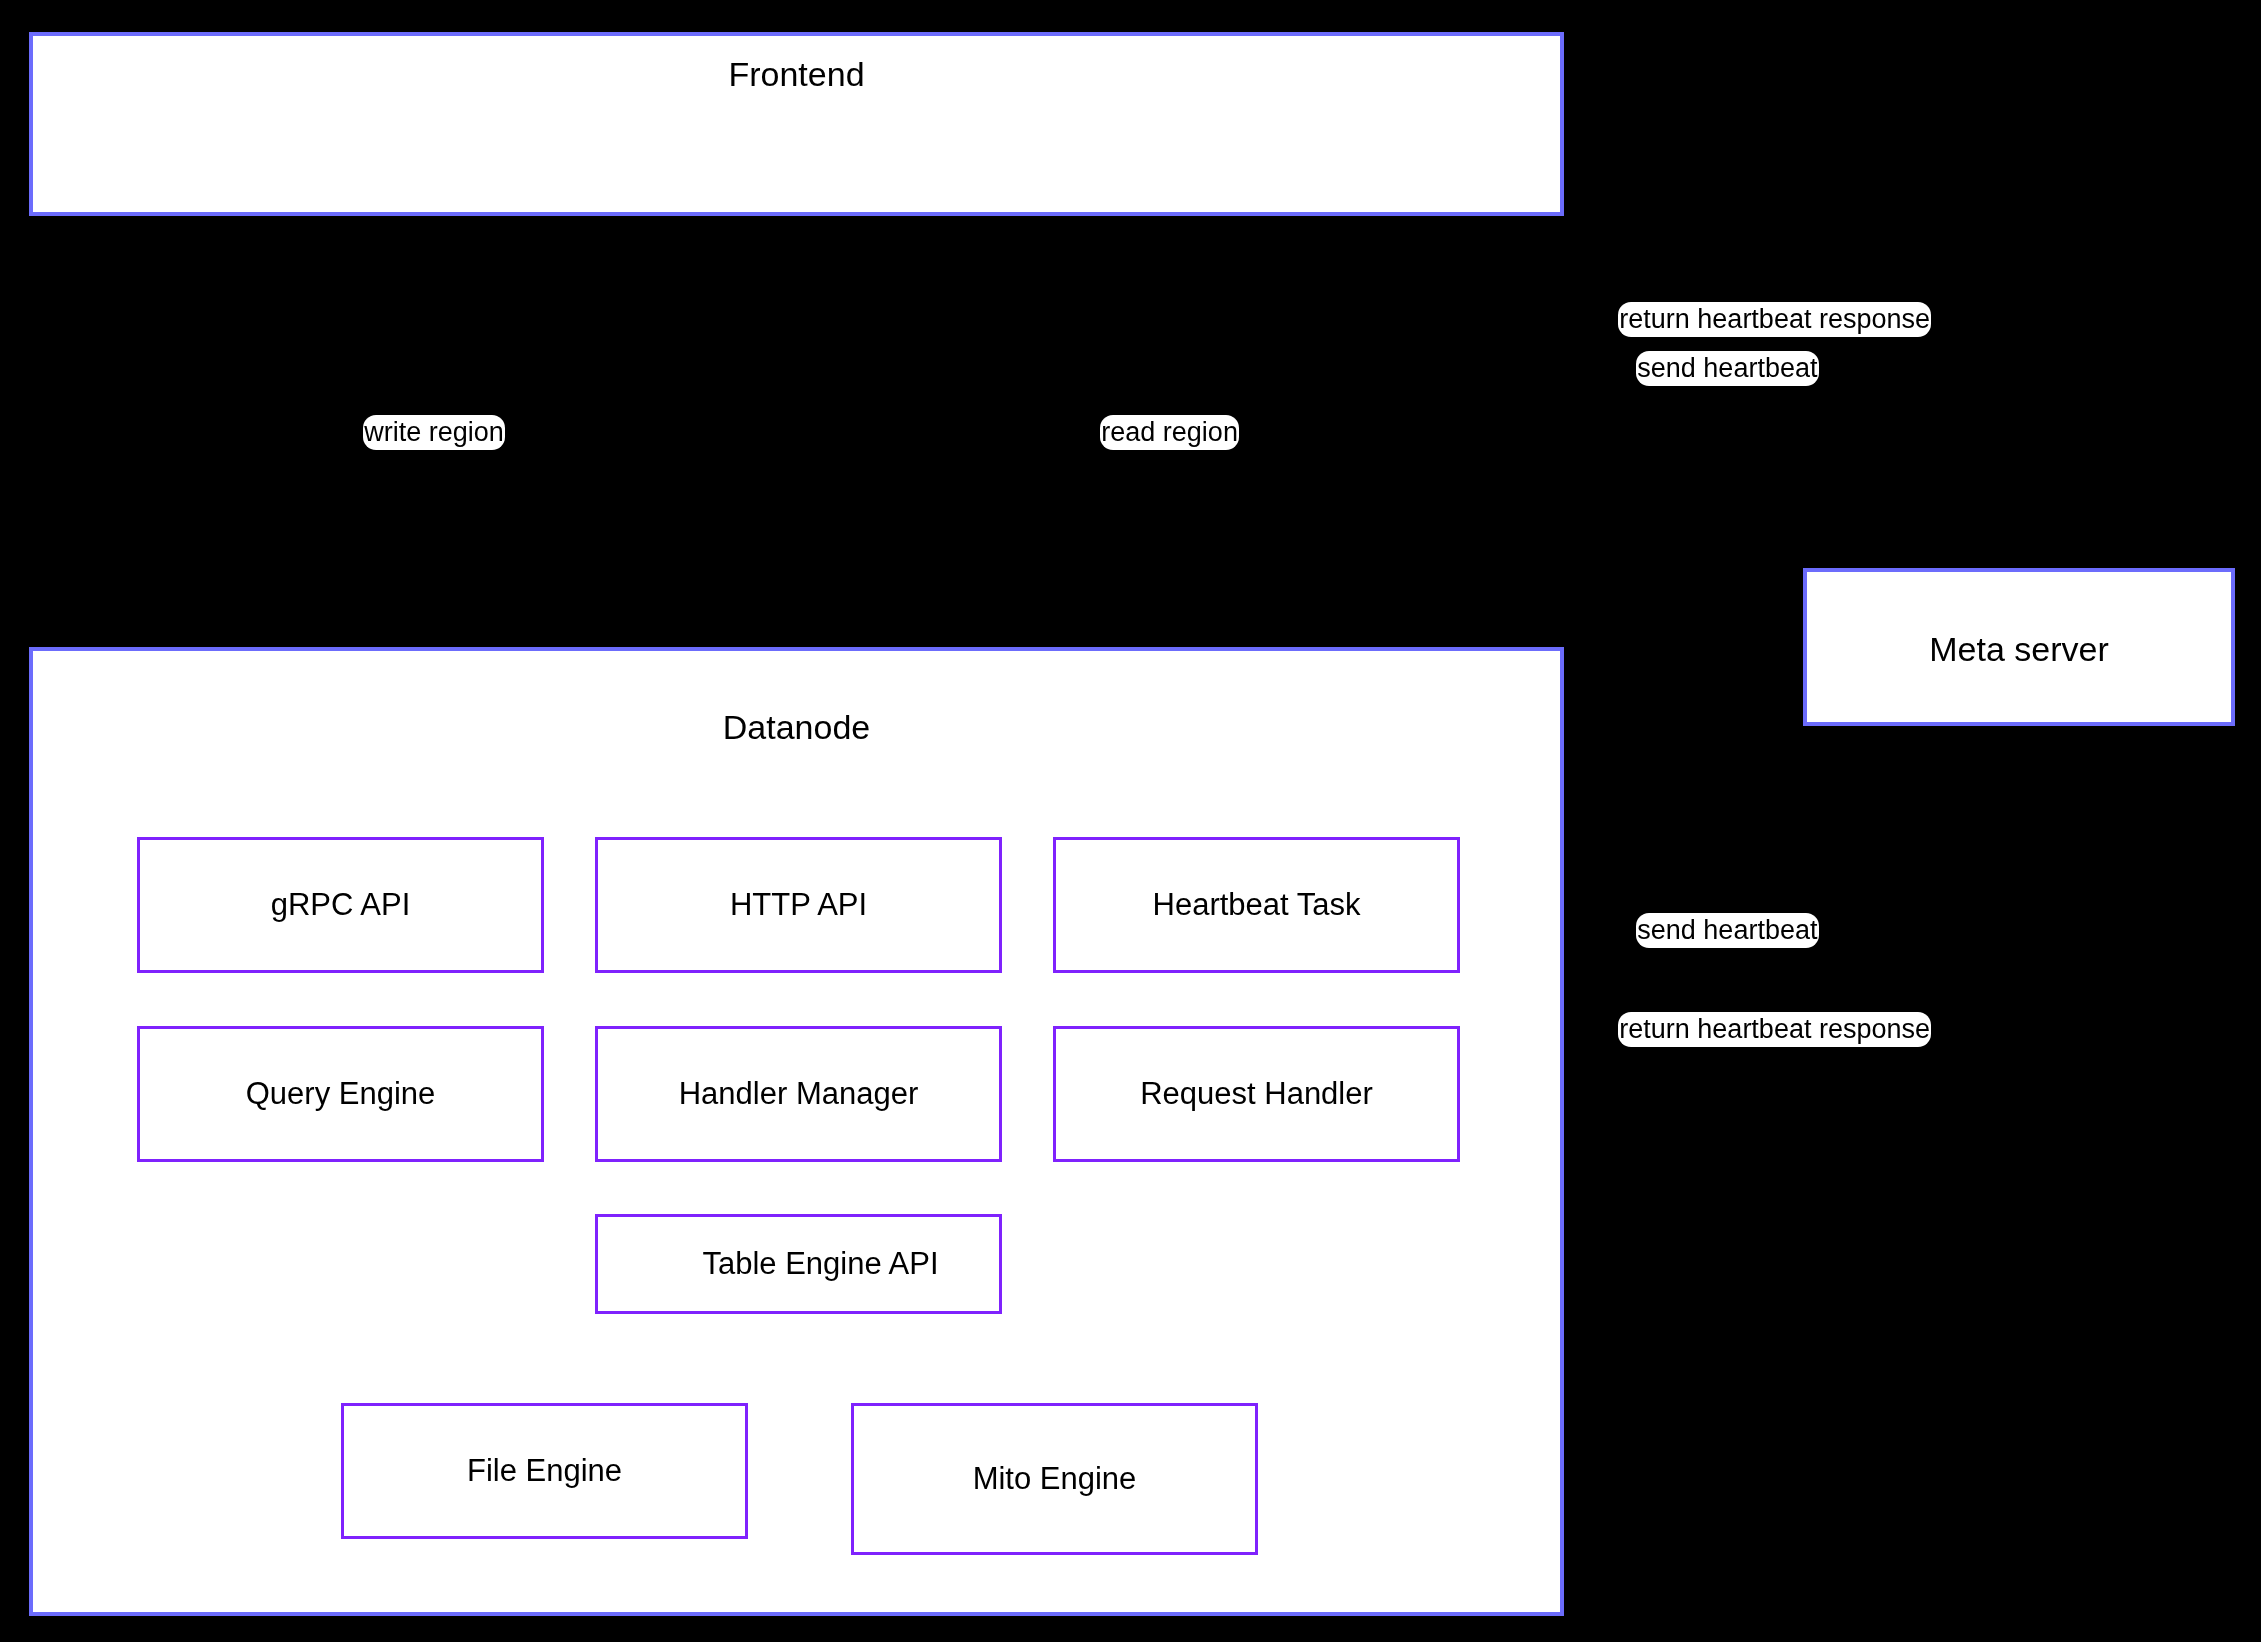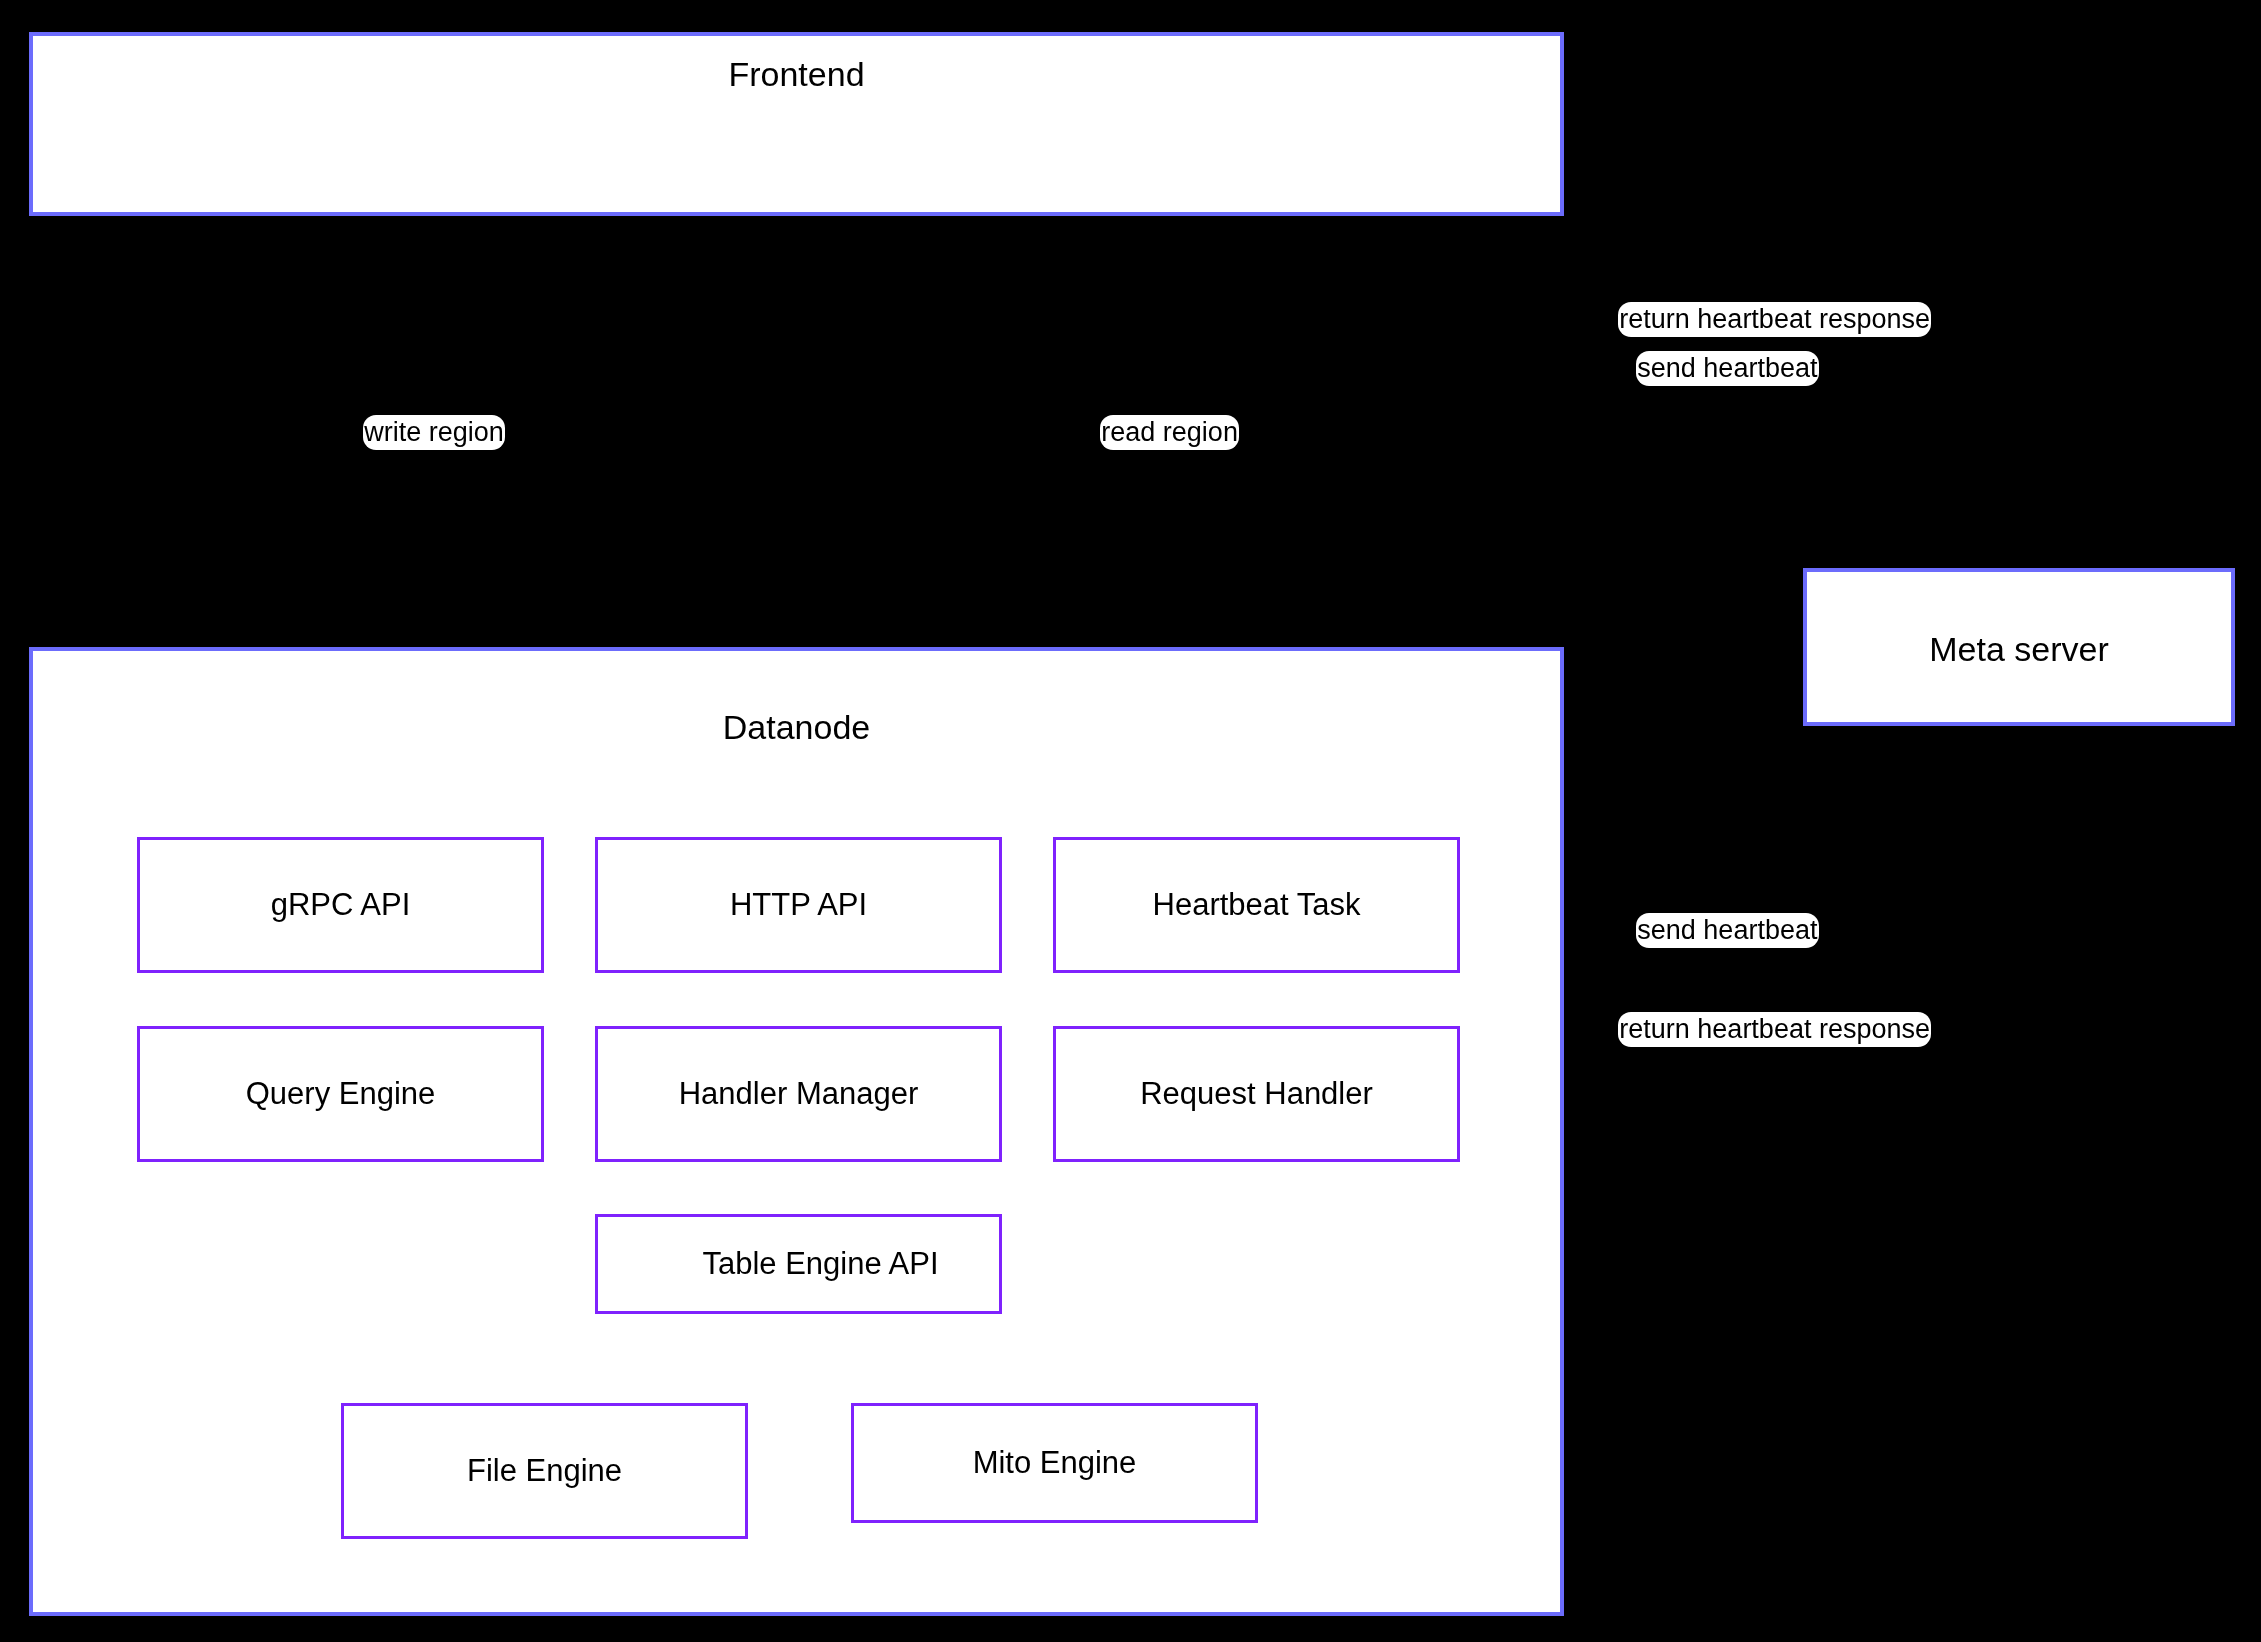--- a/index.html
+++ b/index.html
@@ -149,21 +149,21 @@
       <span>Request Handler</span>
     </div>
 
     <div class="inner-box" style="left:562px; top:563px; width:407px; height:100px;padding-left:44px;">
       <span>Table Engine API</span>
     </div>
 
     <div class="inner-box" style="left:308px; top:752px; width:407px; height:136px;">
       <span>File Engine</span>
     </div>
-    <div class="inner-box" style="left:818px; top:752px; width:407px; height:120px;">
+    <div class="inner-box" style="left:818px; top:752px; width:407px; height:152px;">
       <span>Mito Engine</span>
     </div>
   </div>
 
   <div class="edge-label" style="left:319px; top:415px;margin-left:44px;">write region</div>
 
   <div class="edge-label" style="left:1100px; top:415px;">read region</div>
 
   <div class="edge-label" style="left:1618px; top:302px;">return heartbeat response</div>
 

